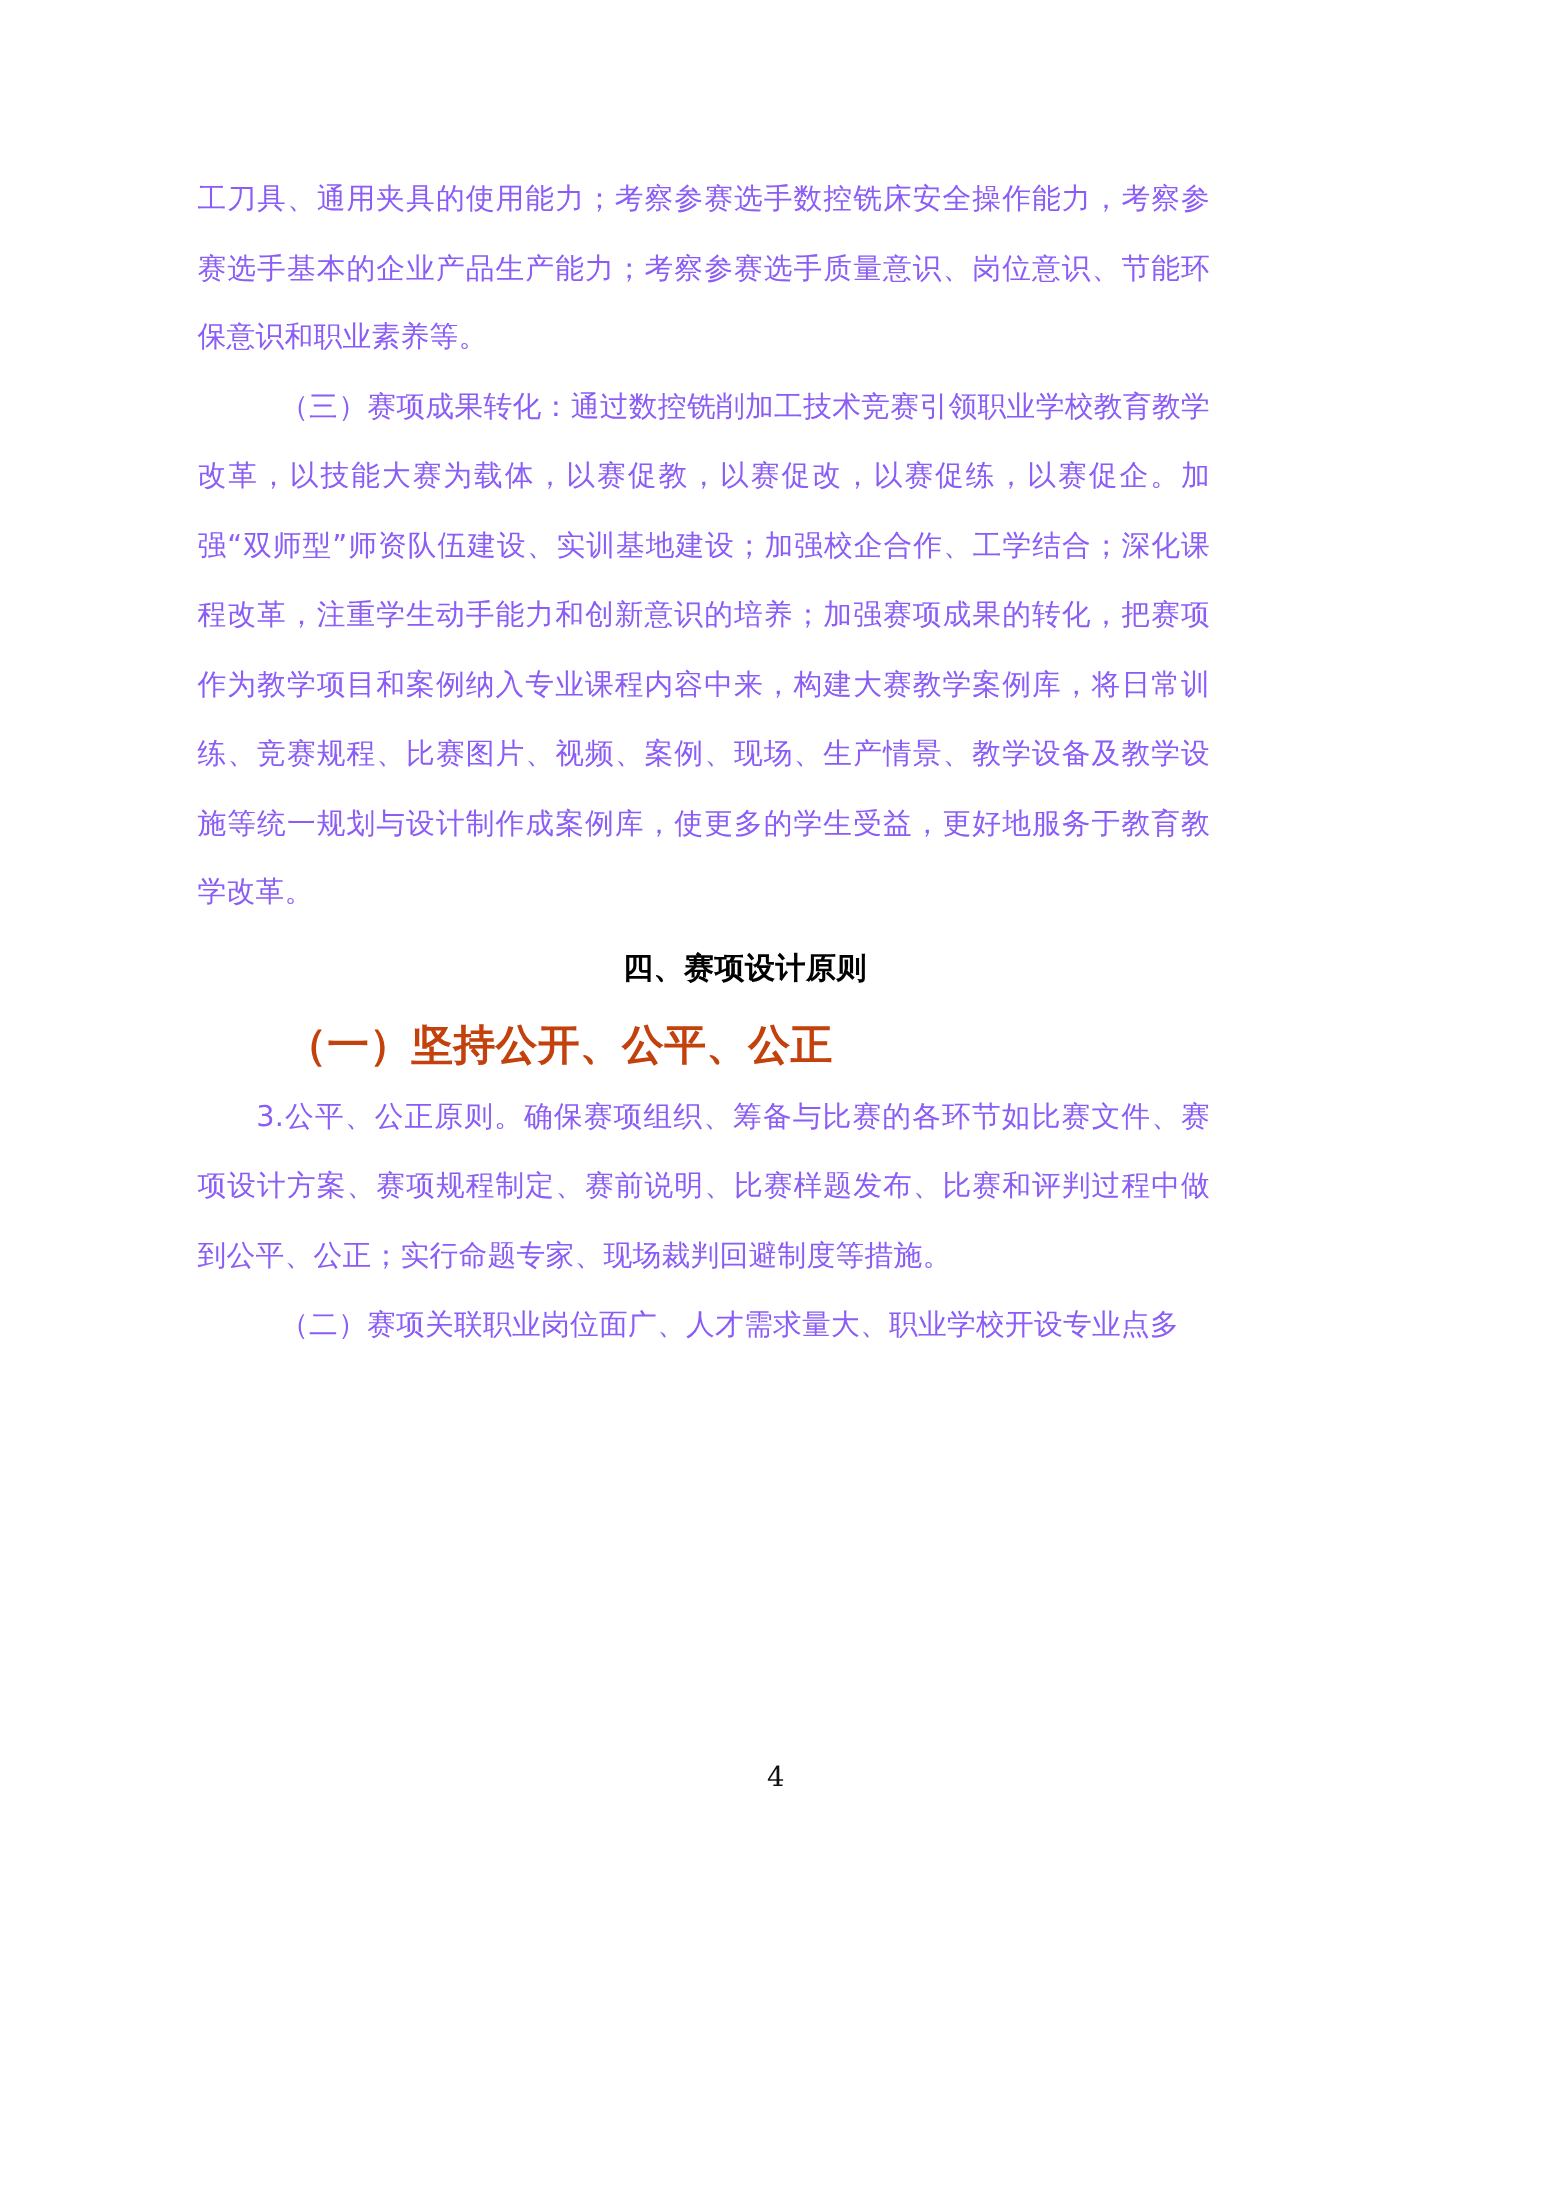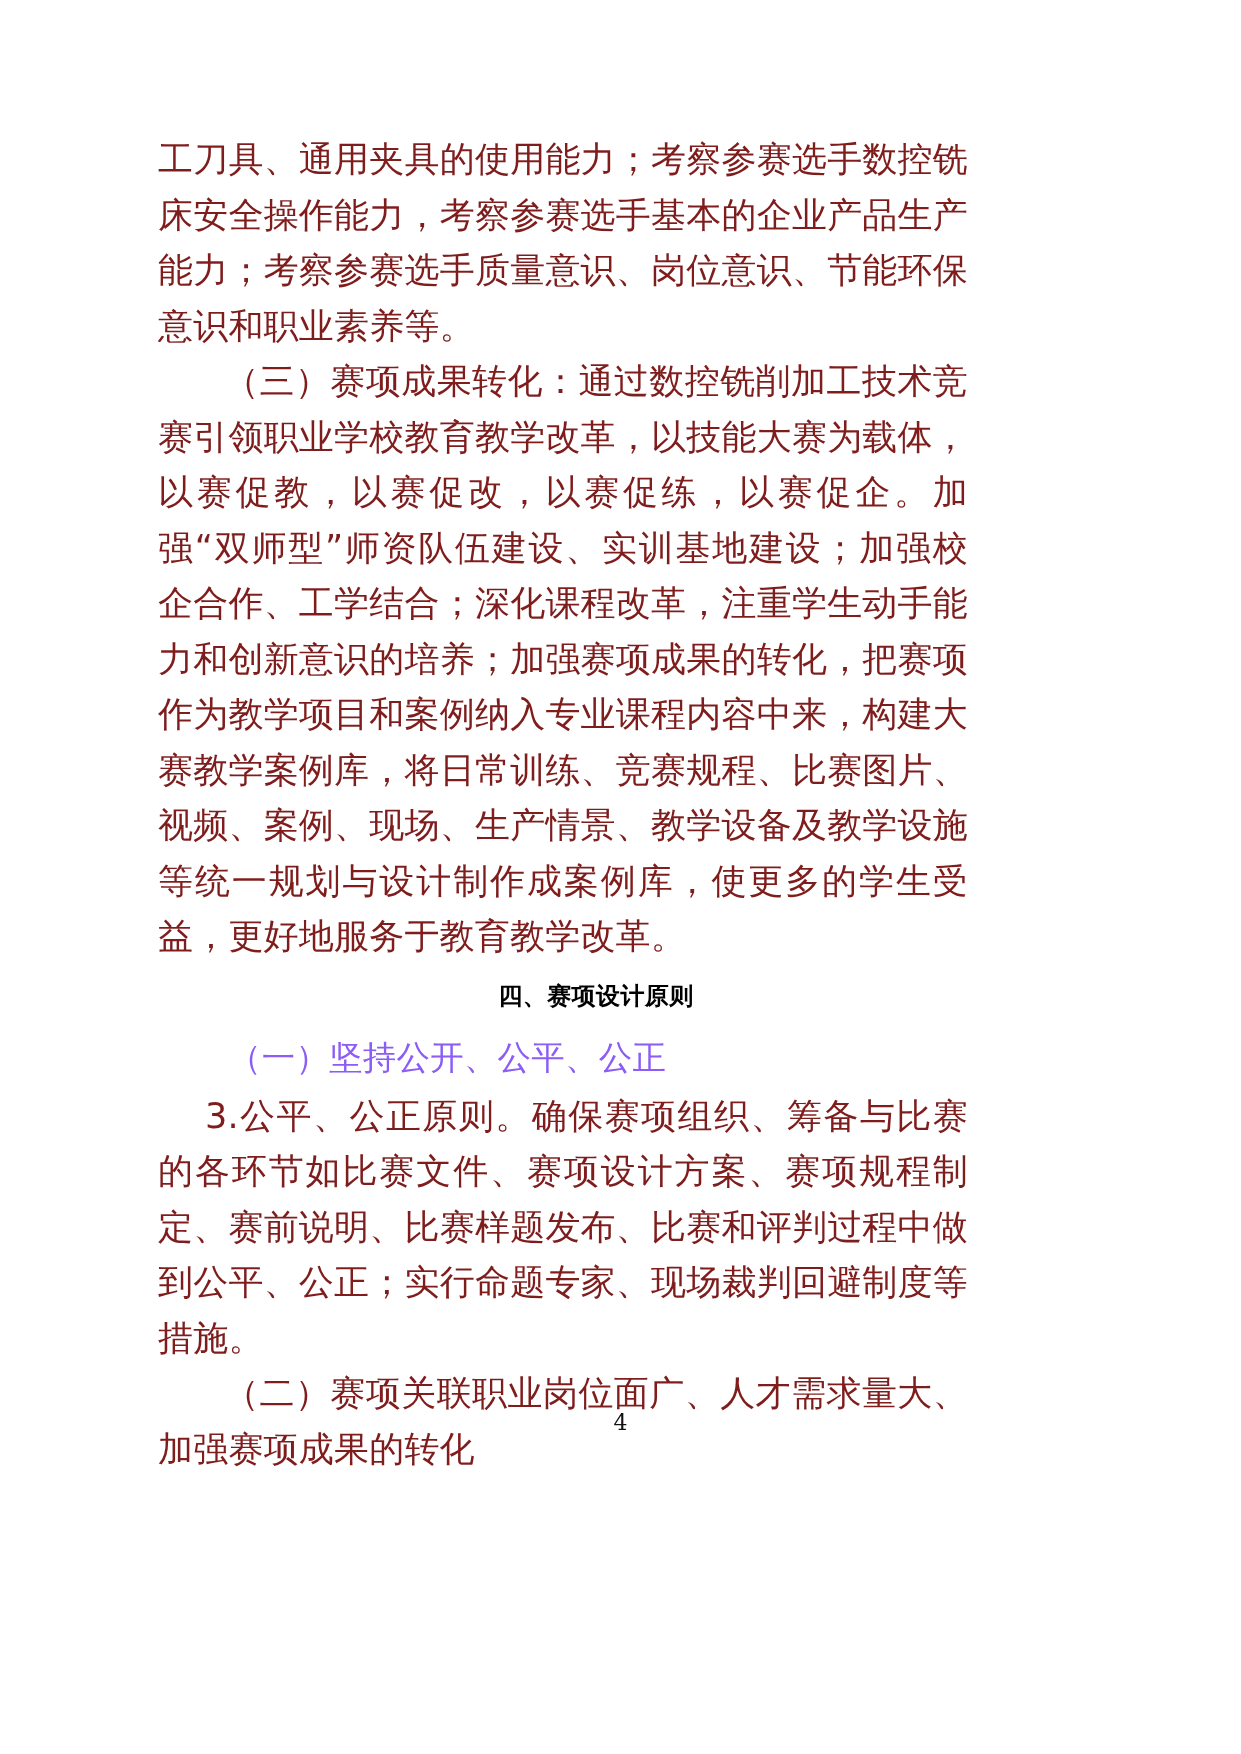--- a/index.html
+++ b/index.html
@@ -22,28 +22,28 @@
     overflow: hidden;
   }
   .page-body {
     position: absolute;
     left: 158px;
     top: 132px;
     width: 810px;
   }
   
   .para {
-    font-size: 35px;
+    font-size: 23px;
     line-height: 55.5px;
     letter-spacing: 0.2px;
     text-align: justify;
     text-justify: inter-character;
     margin: 0;
     font-weight: 400;
-    color: #7f1d1d;
+    color: #8b5cf6;
     word-break: break-all;
   }
   .para + .para {
     margin-top: 0;
   }
   .indent-1 { text-indent: 0; }
   .indent-2 { text-indent: 66px; }
   .indent-3 { text-indent: 36px; }
   .indent-4 { text-indent: 47px; }
 
@@ -54,24 +54,24 @@
     font-weight: 700;
     margin: 0;
     text-indent: 66px;
     color: #000000;
     letter-spacing: 0.4px;
     text-align: center;
   }
   .subheading {
     font-size: 33.5px;
     line-height: 62px;
-    font-weight: 400;
+    font-weight: 700;
     margin: 0;
     text-indent: 70px;
-    color: #8b5cf6;
+    color: #c2410c;
     letter-spacing: 0.2px;
   }
   .page-number {
     position: absolute;
     left: 0;
     right: 0;
     top: 1410px;
     text-align: center;
     font-size: 22px;
     line-height: 26px;
@@ -90,19 +90,19 @@
 
     <p class="para indent-2">（三）赛项成果转化：通过数控铣削加工技术竞赛引领职业学校教育教学改革，以技能大赛为载体，以赛促教，以赛促改，以赛促练，以赛促企。加强“双师型”师资队伍建设、实训基地建设；加强校企合作、工学结合；深化课程改革，注重学生动手能力和创新意识的培养；加强赛项成果的转化，把赛项作为教学项目和案例纳入专业课程内容中来，构建大赛教学案例库，将日常训练、竞赛规程、比赛图片、视频、案例、现场、生产情景、教学设备及教学设施等统一规划与设计制作成案例库，使更多的学生受益，更好地服务于教育教学改革。</p>
 
     <h2 class="heading">四、赛项设计原则</h2>
 
     <h3 class="subheading">（一）坚持公开、公平、公正</h3>
 
 
     <p class="para indent-4">3.公平、公正原则。确保赛项组织、筹备与比赛的各环节如比赛文件、赛项设计方案、赛项规程制定、赛前说明、比赛样题发布、比赛和评判过程中做到公平、公正；实行命题专家、现场裁判回避制度等措施。</p>
 
-    <p class="para indent-2">（二）赛项关联职业岗位面广、人才需求量大、加强赛项成果的转化</p>
+    <p class="para indent-2">（二）赛项关联职业岗位面广、人才需求量大、职业学校开设专业点多</p>
 
   </div>
 
   <div class="page-number">4</div>
 
 </div>
 
 </body></html>

